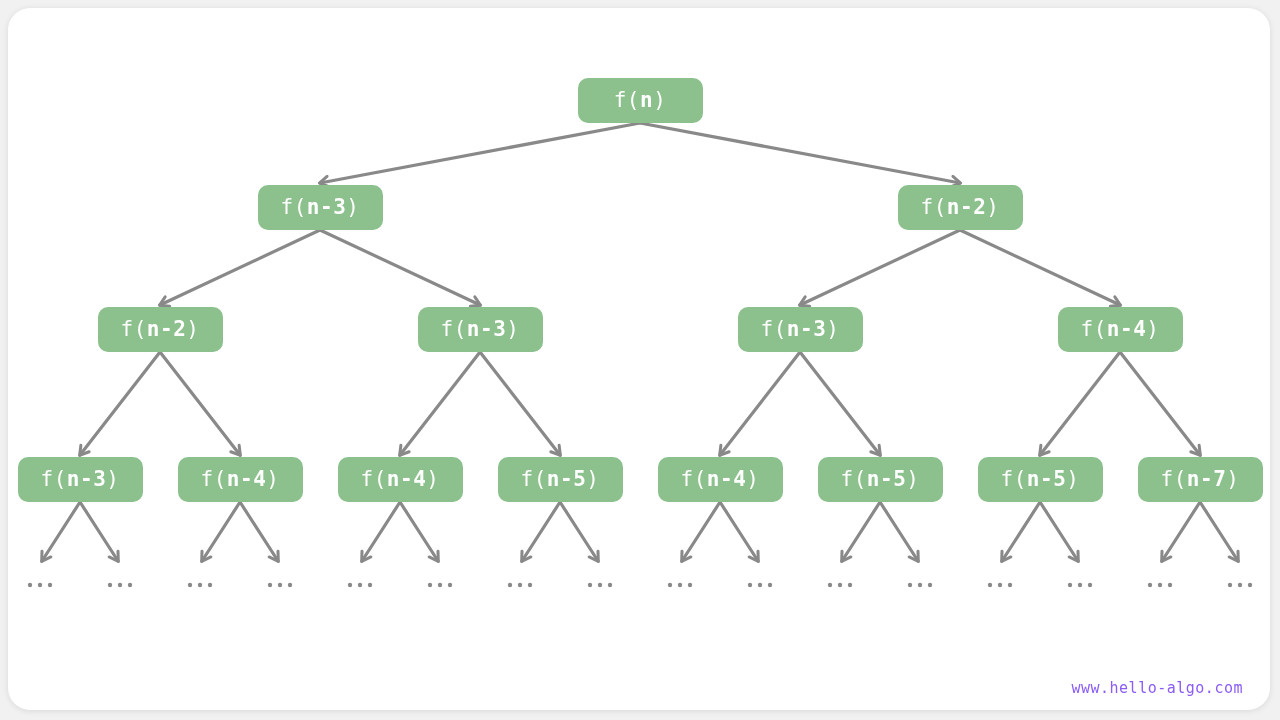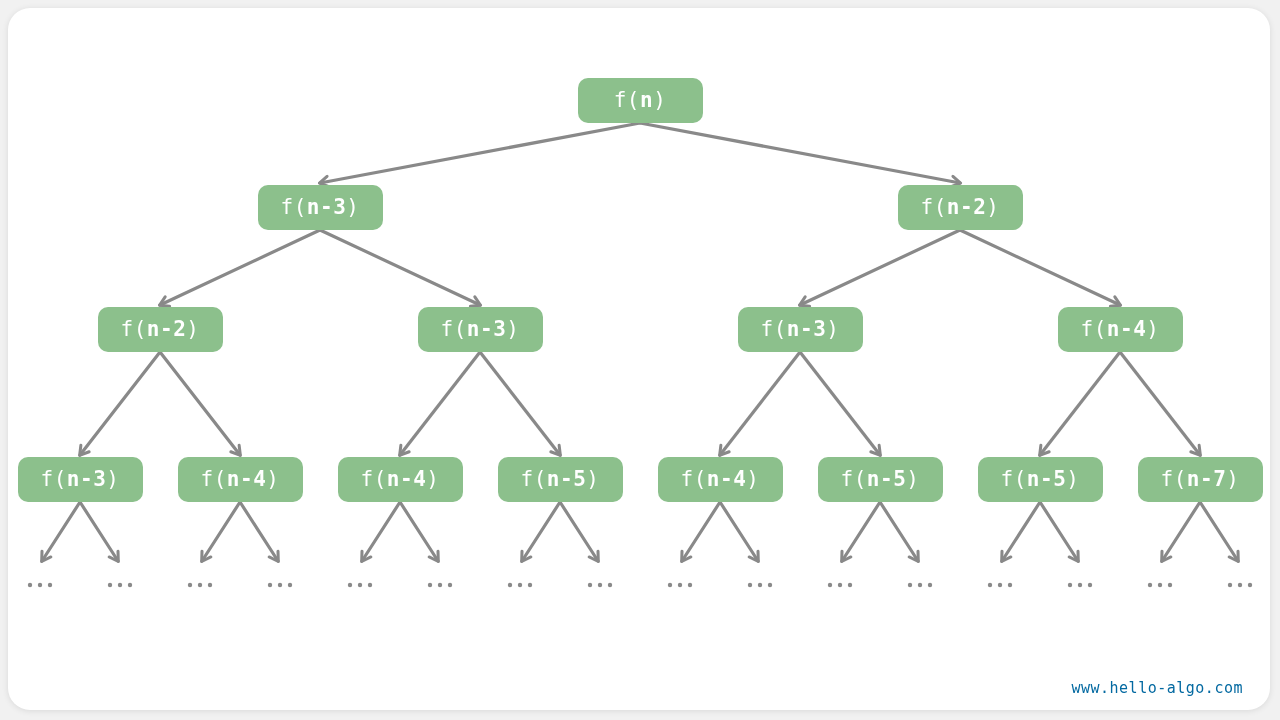--- a/index.html
+++ b/index.html
@@ -249,13 +249,13 @@
       <span class="arg">n-5</span>
       <span>)</span>
     </div>
     <div class="tree-node" style="left: 1137.5px; top: 457px; width: 125px; height: 45px; background: rgb(140, 192, 140); color: rgb(255, 255, 255);">
       <span>f(</span>
       <span class="arg">n-7</span>
       <span>)</span>
     </div>
   </div>
 
-<div class="watermark" style="color: #0369a1;">www.hello-algo.com</div>
+<div class="watermark" style="color: #8b5cf6;">www.hello-algo.com</div>
 
 </body></html>

